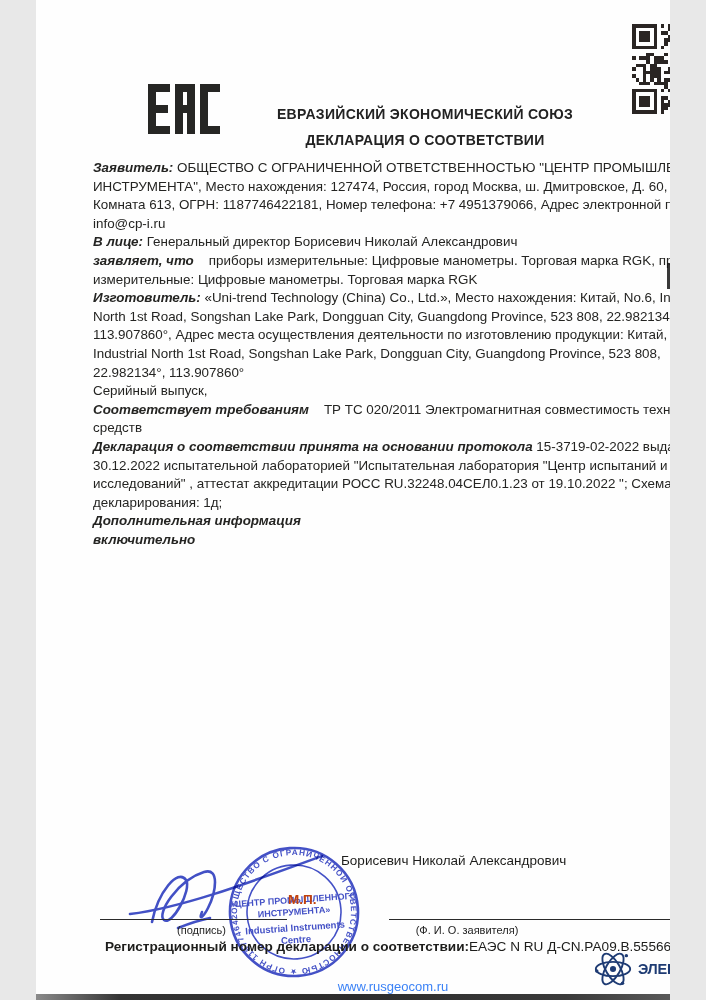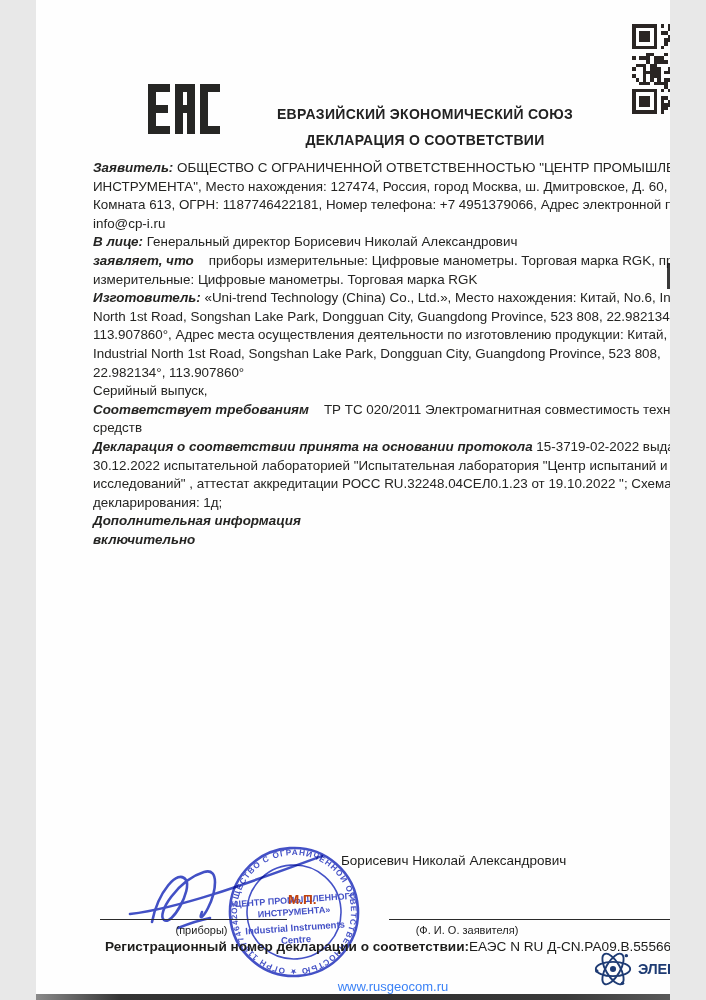--- a/index.html
+++ b/index.html
@@ -340,21 +340,21 @@
       <path d="M12,64 C62,58 122,36 204,6"></path>
       <path d="M60,78 C70,74 82,70 92,68"></path>
     </g>
   </svg>
 
   <div class="mp">М.П.</div>
 
   <div class="sig-line left"></div>
   <div class="sig-line right"></div>
   <div class="applicant-name">Борисевич Николай Александрович</div>
-  <div class="caption sig">(приборы)</div>
+  <div class="caption sig">(подпись)</div>
   <div class="caption fio">(Ф. И. О. заявителя)</div>
 
   <div class="reg-row reg-num">
     <span class="lbl">Регистрационный номер декларации о соответствии:</span>
     <span class="val">ЕАЭС N RU Д-CN.РА09.В.55566/22</span>
   </div>
   <div class="reg-row reg-date">
     <span class="lbl">Дата регистрации декларации о соответствии:</span>
     <span class="val">10.01.2023</span>
   </div>

